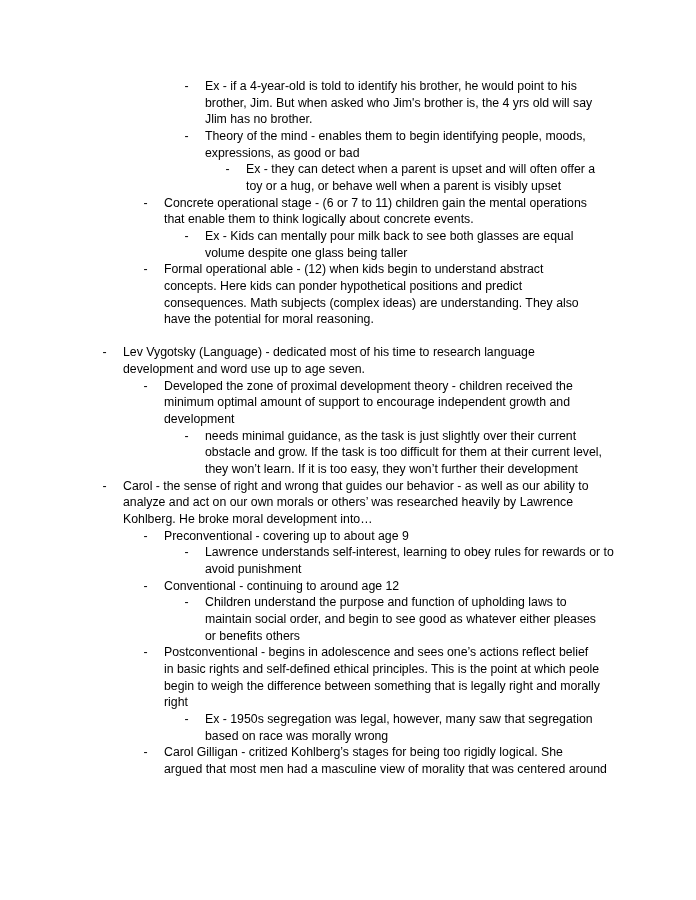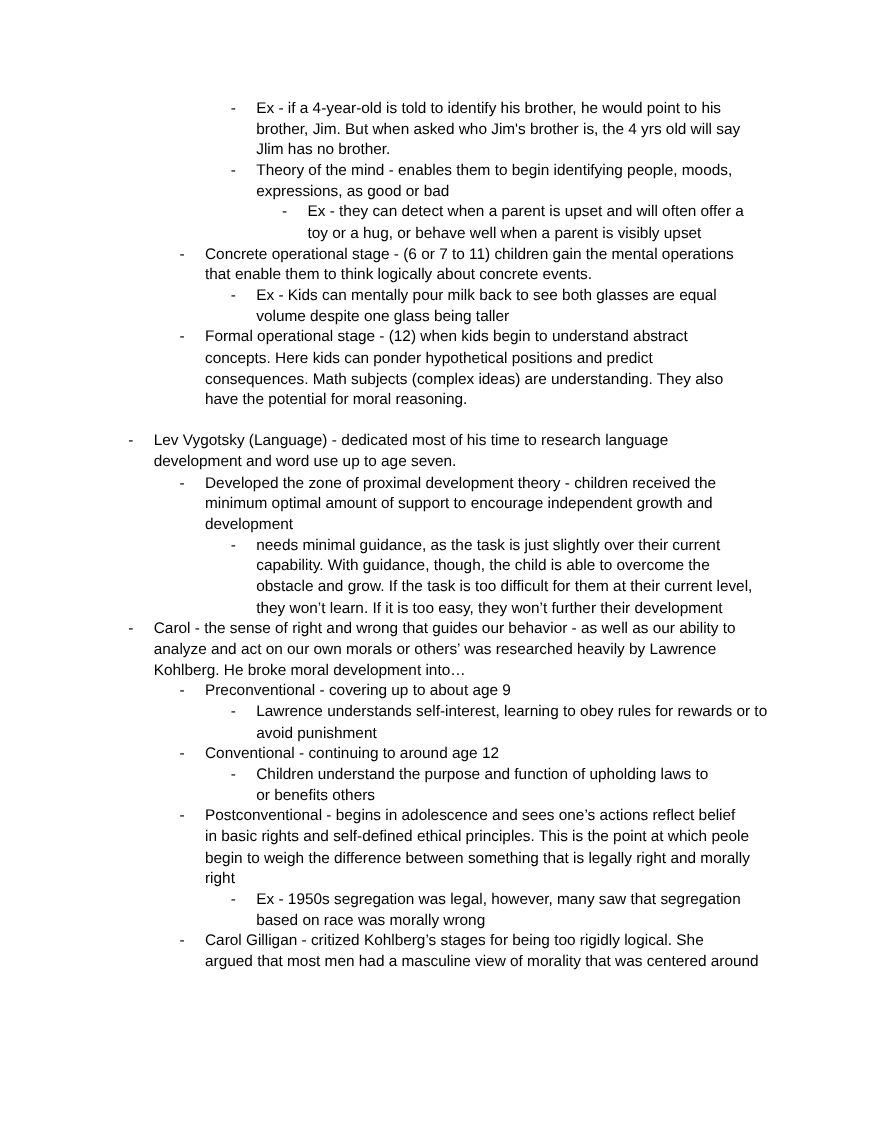--- a/index.html
+++ b/index.html
@@ -84,21 +84,21 @@
       <div class="item indent-3">
         <span class="bullet">-</span>
         <div class="text">
           <div class="line"><span>Ex - Kids can mentally pour milk back to see both glasses are equal</span></div>
           <div class="line"><span>volume despite one glass being taller</span></div>
         </div>
       </div>
       <div class="item indent-2">
         <span class="bullet">-</span>
         <div class="text">
-          <div class="line"><span class="bold">Formal operational stage</span><span> - (12) when kids begin to understand abstract</span></div>
+          <div class="line"><span class="bold">Formal operational able</span><span> - (12) when kids begin to understand abstract</span></div>
           <div class="line"><span>concepts. Here kids can ponder hypothetical positions and predict</span></div>
           <div class="line"><span>consequences. Math subjects (complex ideas) are understanding. They also</span></div>
           <div class="line"><span>have the potential for moral reasoning.</span></div>
         </div>
       </div>
       <div class="spacer"></div>
       <div class="item indent-1">
         <span class="bullet bold">-</span>
         <div class="text">
           <div class="line"><span class="bold">Lev Vygotsky (Language) - </span><span>dedicated most of his time to research language</span></div>
@@ -110,21 +110,20 @@
         <div class="text">
           <div class="line"><span>Developed the </span><span class="bold">zone of proximal development theory</span><span> - children received the</span></div>
           <div class="line"><span>minimum optimal amount of support to encourage independent growth and</span></div>
           <div class="line"><span>development</span></div>
         </div>
       </div>
       <div class="item indent-3">
         <span class="bullet">-</span>
         <div class="text">
           <div class="line"><span>needs minimal guidance, as the task is just slightly over their current</span></div>
-          <div class="line"><span>capability. With guidance, though, the child is able to overcome the</span></div>
           <div class="line"><span>obstacle and grow. If the task is too difficult for them at their current level,</span></div>
           <div class="line"><span>they won’t learn. If it is too easy, they won’t further their development</span></div>
         </div>
       </div>
       <div class="item indent-1">
         <span class="bullet">-</span>
         <div class="text">
           <div class="line"><span class="bold">Carol</span><span> - the sense of right and wrong that guides our behavior - as well as our ability to</span></div>
           <div class="line"><span>analyze and act on our own morals or others’ was researched heavily by </span><span class="bold">Lawrence</span></div>
           <div class="line"><span class="bold">Kohlberg.</span><span> He broke moral development into…</span></div>
@@ -146,20 +145,21 @@
       <div class="item indent-2">
         <span class="bullet">-</span>
         <div class="text">
           <div class="line"><span class="bold">Conventional</span><span> - continuing to around age 12</span></div>
         </div>
       </div>
       <div class="item indent-3">
         <span class="bullet">-</span>
         <div class="text">
           <div class="line"><span>Children understand the purpose and function of upholding laws to</span></div>
+          <div class="line"><span>maintain social order, and begin to see good as whatever either pleases</span></div>
           <div class="line"><span>or benefits others</span></div>
         </div>
       </div>
       <div class="item indent-2">
         <span class="bullet">-</span>
         <div class="text">
           <div class="line"><span class="bold">Postconventional</span><span> - begins in adolescence and sees one’s actions reflect belief</span></div>
           <div class="line"><span>in basic rights and self-defined ethical principles. This is the point at which peole</span></div>
           <div class="line"><span>begin to weigh the difference between something that is legally right and morally</span></div>
           <div class="line"><span>right</span></div>

